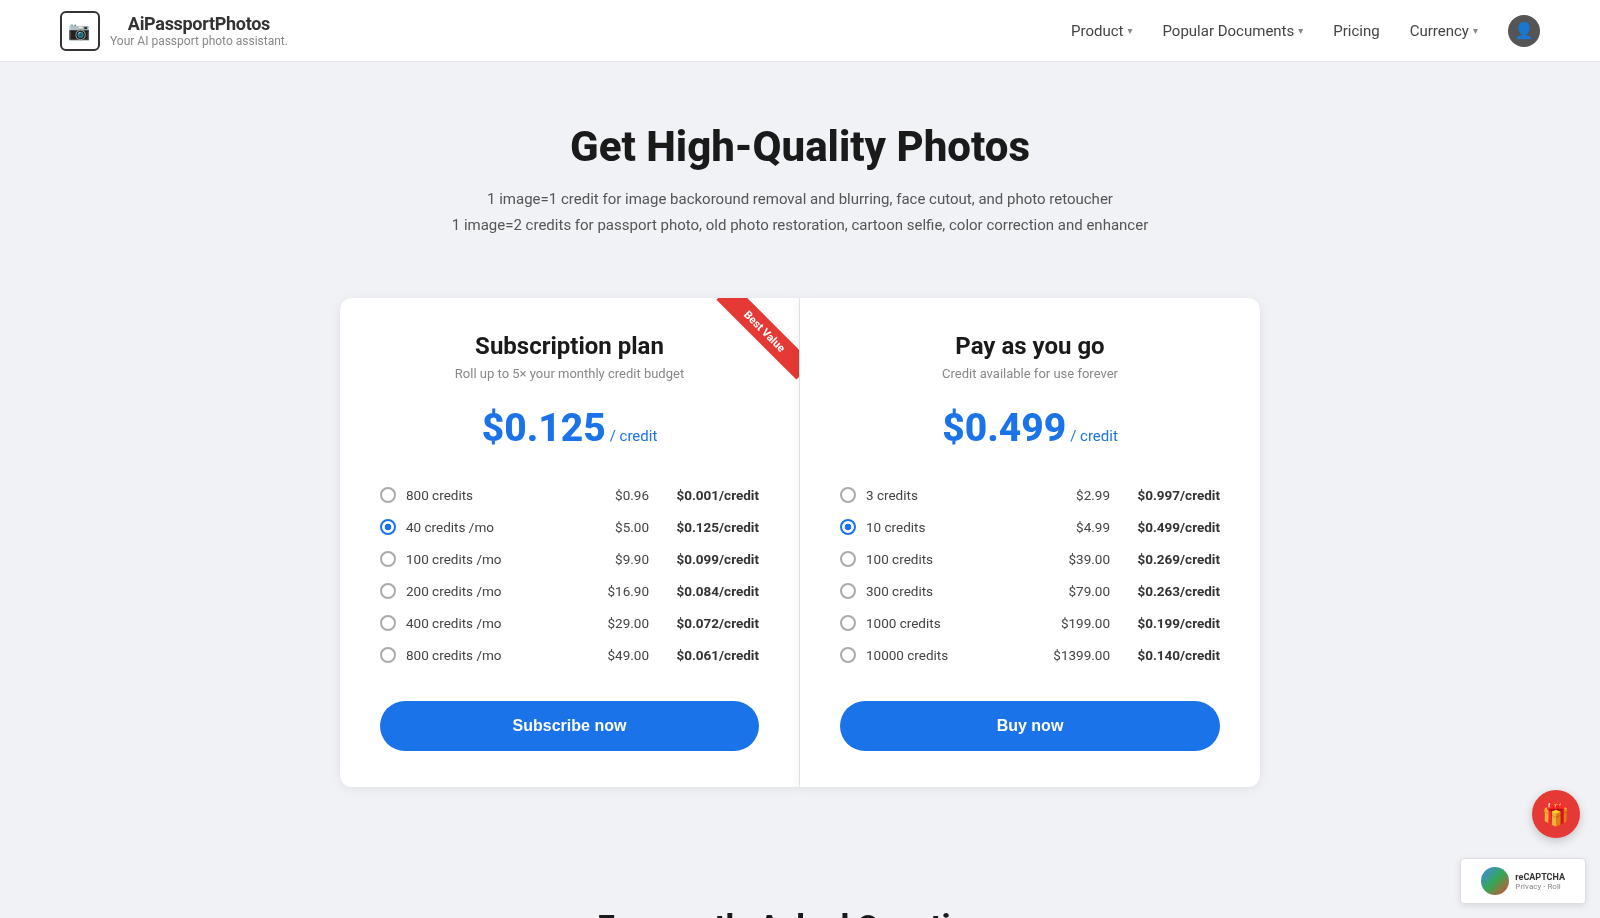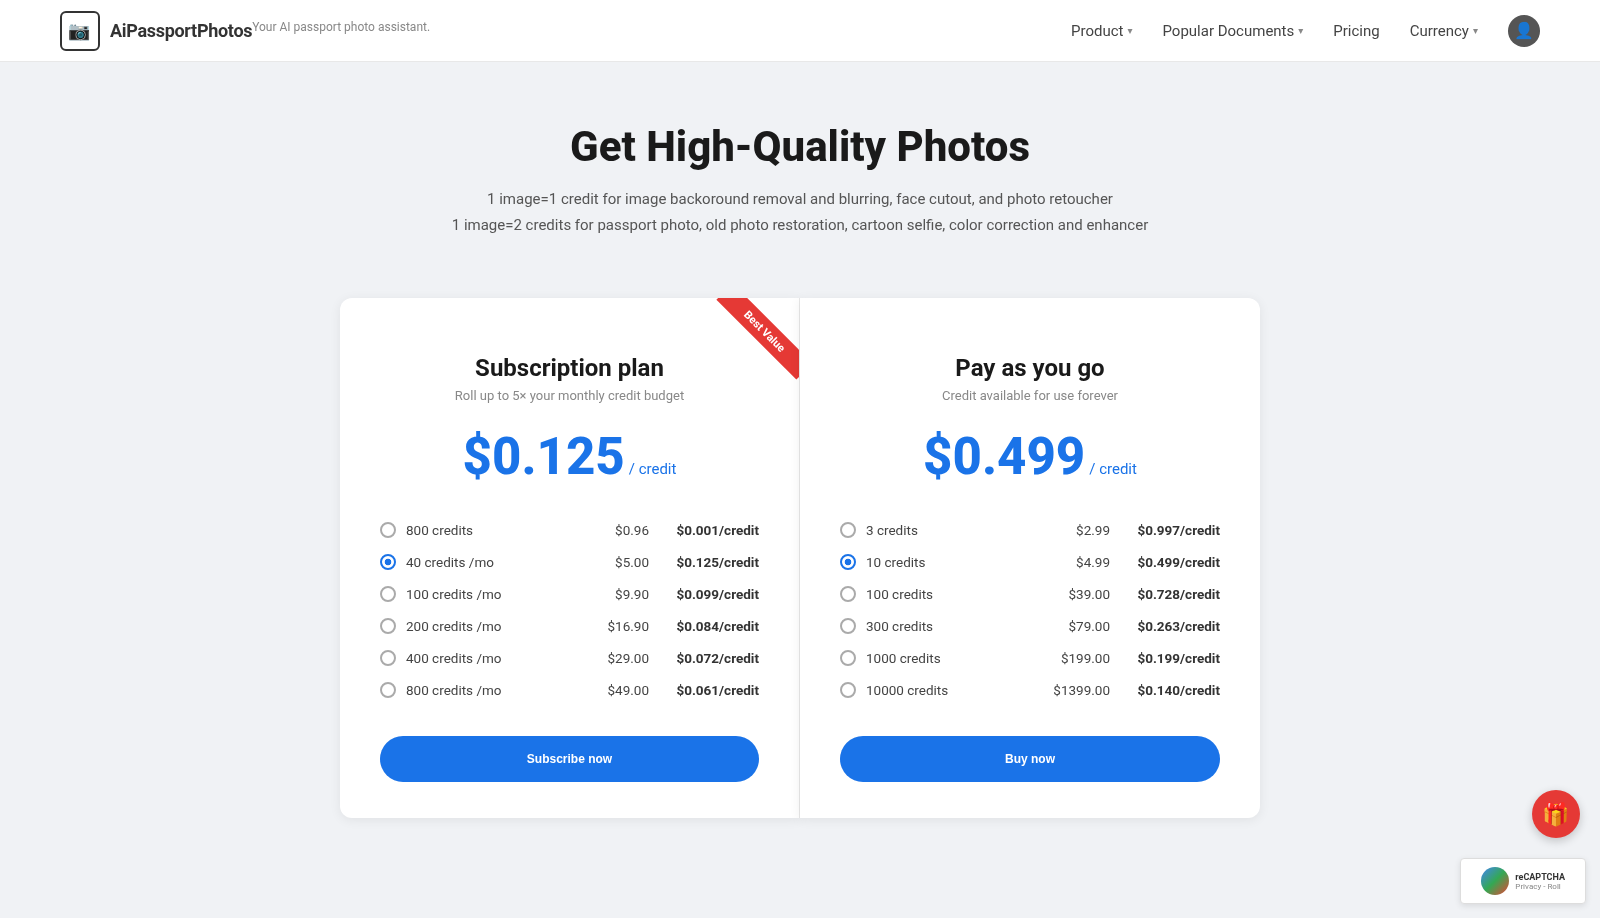--- a/index.html
+++ b/index.html
@@ -28,21 +28,21 @@
     .logo-icon {
       width: 40px;
       height: 40px;
       border: 2px solid #333;
       border-radius: 6px;
       display: flex;
       align-items: center;
       justify-content: center;
       font-size: 18px;
     }
-    .logo-text-block { display: flex; flex-direction: row; }
+    .logo-text-block { display: flex; flex-direction: column; text-align: center; }
     .logo-title { font-size: 18px; font-weight: 700; letter-spacing: -0.3px; }
     .logo-subtitle { font-size: 12px; color: #888; }
     .nav-links {
       display: flex;
       align-items: center;
       gap: 30px;
     }
     .nav-link {
       font-size: 15px;
       color: #444;
@@ -82,21 +82,21 @@
     .pricing-section {
       display: flex;
       justify-content: center;
       gap: 0;
       padding: 20px 60px 60px;
     }
 
     .pricing-card {
       background: #fff;
       border-radius: 12px;
-      padding: 56px 40px 36px;
+      padding: 34px 40px 36px;
       width: 460px;
       position: relative;
       box-shadow: 0 2px 12px rgba(0,0,0,0.07);
     }
 
     .card-left {
       border-radius: 12px 0 0 12px;
       border-right: 1px solid #e8e8e8;
     }
 
@@ -140,21 +140,21 @@
       color: #888;
       text-align: center;
       margin-bottom: 24px;
     }
 
     .price-display {
       text-align: center;
       margin-bottom: 28px;
     }
     .price-big {
-      font-size: 51px;
+      font-size: 39px;
       font-weight: 800;
       color: #1a73e8;
     }
     .price-unit {
       font-size: 15px;
       color: #1a73e8;
     }
 
     
     .options-list {
@@ -185,21 +185,21 @@
     .option-price { width: 65px; text-align: right; color: #444; }
     .option-per-credit { width: 110px; text-align: right; font-weight: 700; color: #333; }
 
     
     .cta-btn {
       display: block;
       width: 100%;
       padding: 16px;
       border-radius: 50px;
       border: none;
-      font-size: 12px;
+      font-size: 16px;
       font-weight: 700;
       color: white;
       background: #1a73e8;
       cursor: pointer;
       text-align: center;
       transition: background 0.2s;
     }
 
     
     .faq-section {
@@ -357,21 +357,21 @@
         <li>
     <span class="radio-btn selected"></span>
     <span class="option-label">10 credits</span>
     <span class="option-price">$4.99</span>
     <span class="option-per-credit">$0.499/credit</span>
   </li>
         <li>
     <span class="radio-btn "></span>
     <span class="option-label">100 credits</span>
     <span class="option-price">$39.00</span>
-    <span class="option-per-credit">$0.728/credit</span>
+    <span class="option-per-credit">$0.269/credit</span>
   </li>
         <li>
     <span class="radio-btn "></span>
     <span class="option-label">300 credits</span>
     <span class="option-price">$79.00</span>
     <span class="option-per-credit">$0.263/credit</span>
   </li>
         <li>
     <span class="radio-btn "></span>
     <span class="option-label">1000 credits</span>

